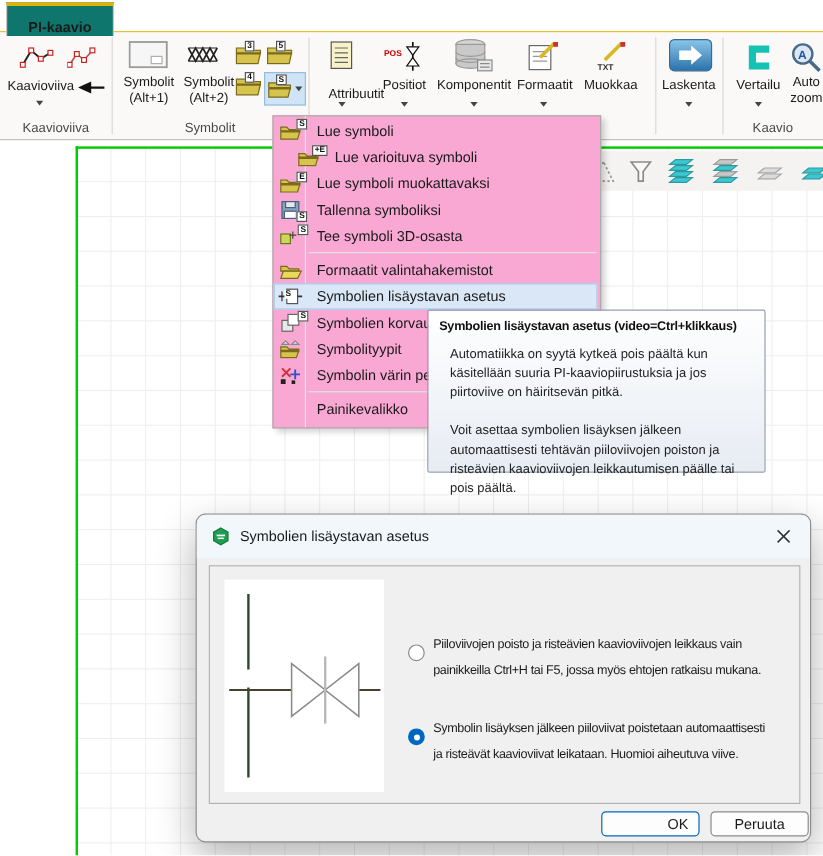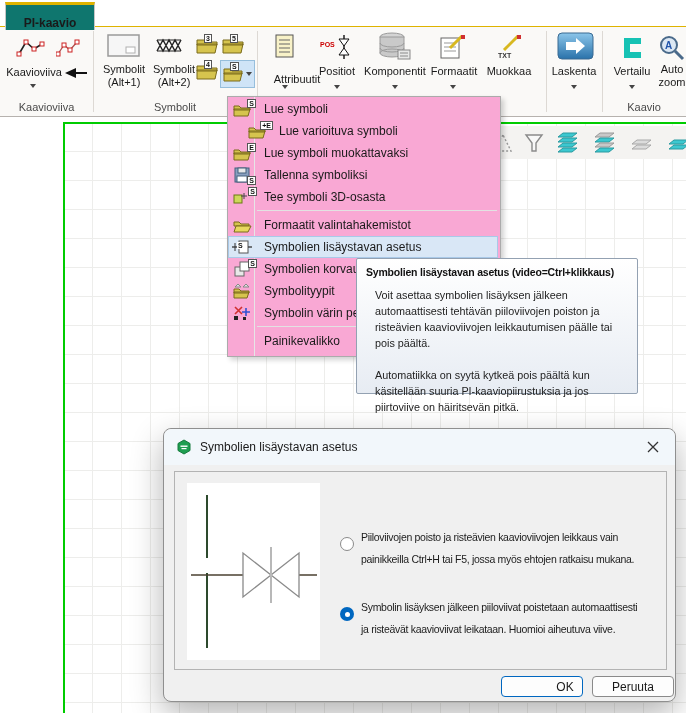--- a/index.html
+++ b/index.html
@@ -407,22 +407,22 @@
 
     <div class="menu-item" style="top:233px;">
       <span class="mi-icon"></span>
       <span class="mi-label">Painikevalikko</span>
     </div>
   </div>
 
   <div class="abs" id="tooltip">
     <div class="tt-title">Symbolien lisäystavan asetus (video=Ctrl+klikkaus)</div>
     <div class="tt-body">
+      <p>Automatiikka on syytä kytkeä pois päältä kun käsitellään suuria PI-kaaviopiirustuksia ja jos piirtoviive on häiritsevän pitkä.</p>
       <p>Voit asettaa symbolien lisäyksen jälkeen automaattisesti tehtävän piiloviivojen poiston ja risteävien kaavioviivojen leikkautumisen päälle tai pois päältä.</p>
-      <p>Automatiikka on syytä kytkeä pois päältä kun käsitellään suuria PI-kaaviopiirustuksia ja jos piirtoviive on häiritsevän pitkä.</p>
     </div>
   </div>
 
   <div class="abs" id="dialog">
     <div id="dlg-title">
       <svg width="16" height="16" style="margin-left:12px;">
         <polygon points="8,1 14,4.5 14,11.5 8,15 2,11.5 2,4.5" fill="#1E9E50" stroke="#157a3c"></polygon>
         <rect x="4.5" y="6.5" width="7" height="1.4" fill="#fff"></rect>
           <rect x="5.5" y="9" width="5" height="1.2" fill="#fff"></rect>
       </svg>

